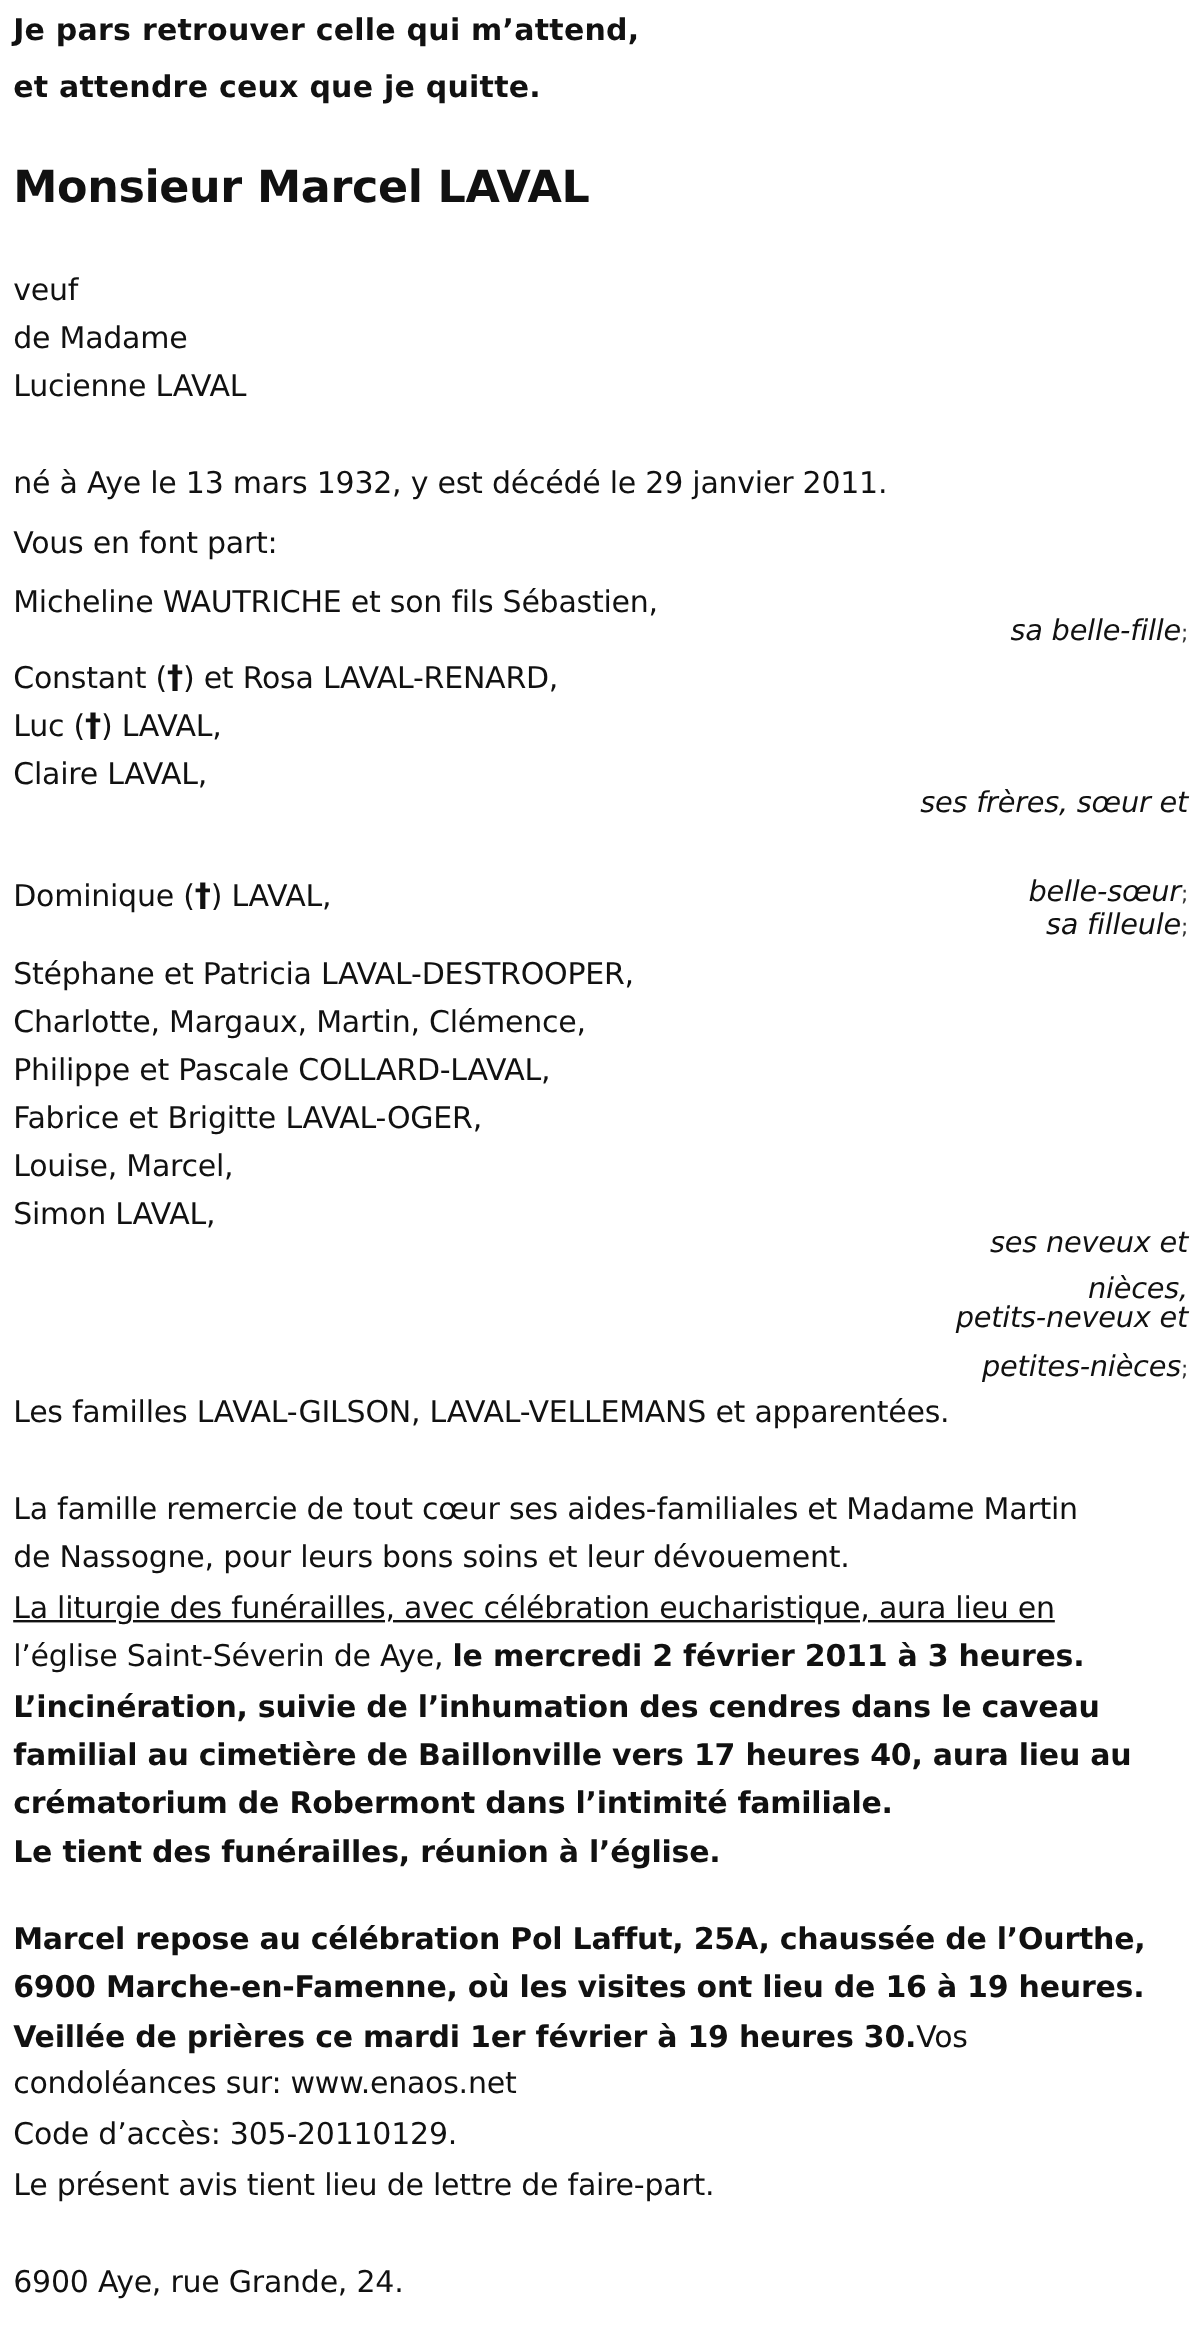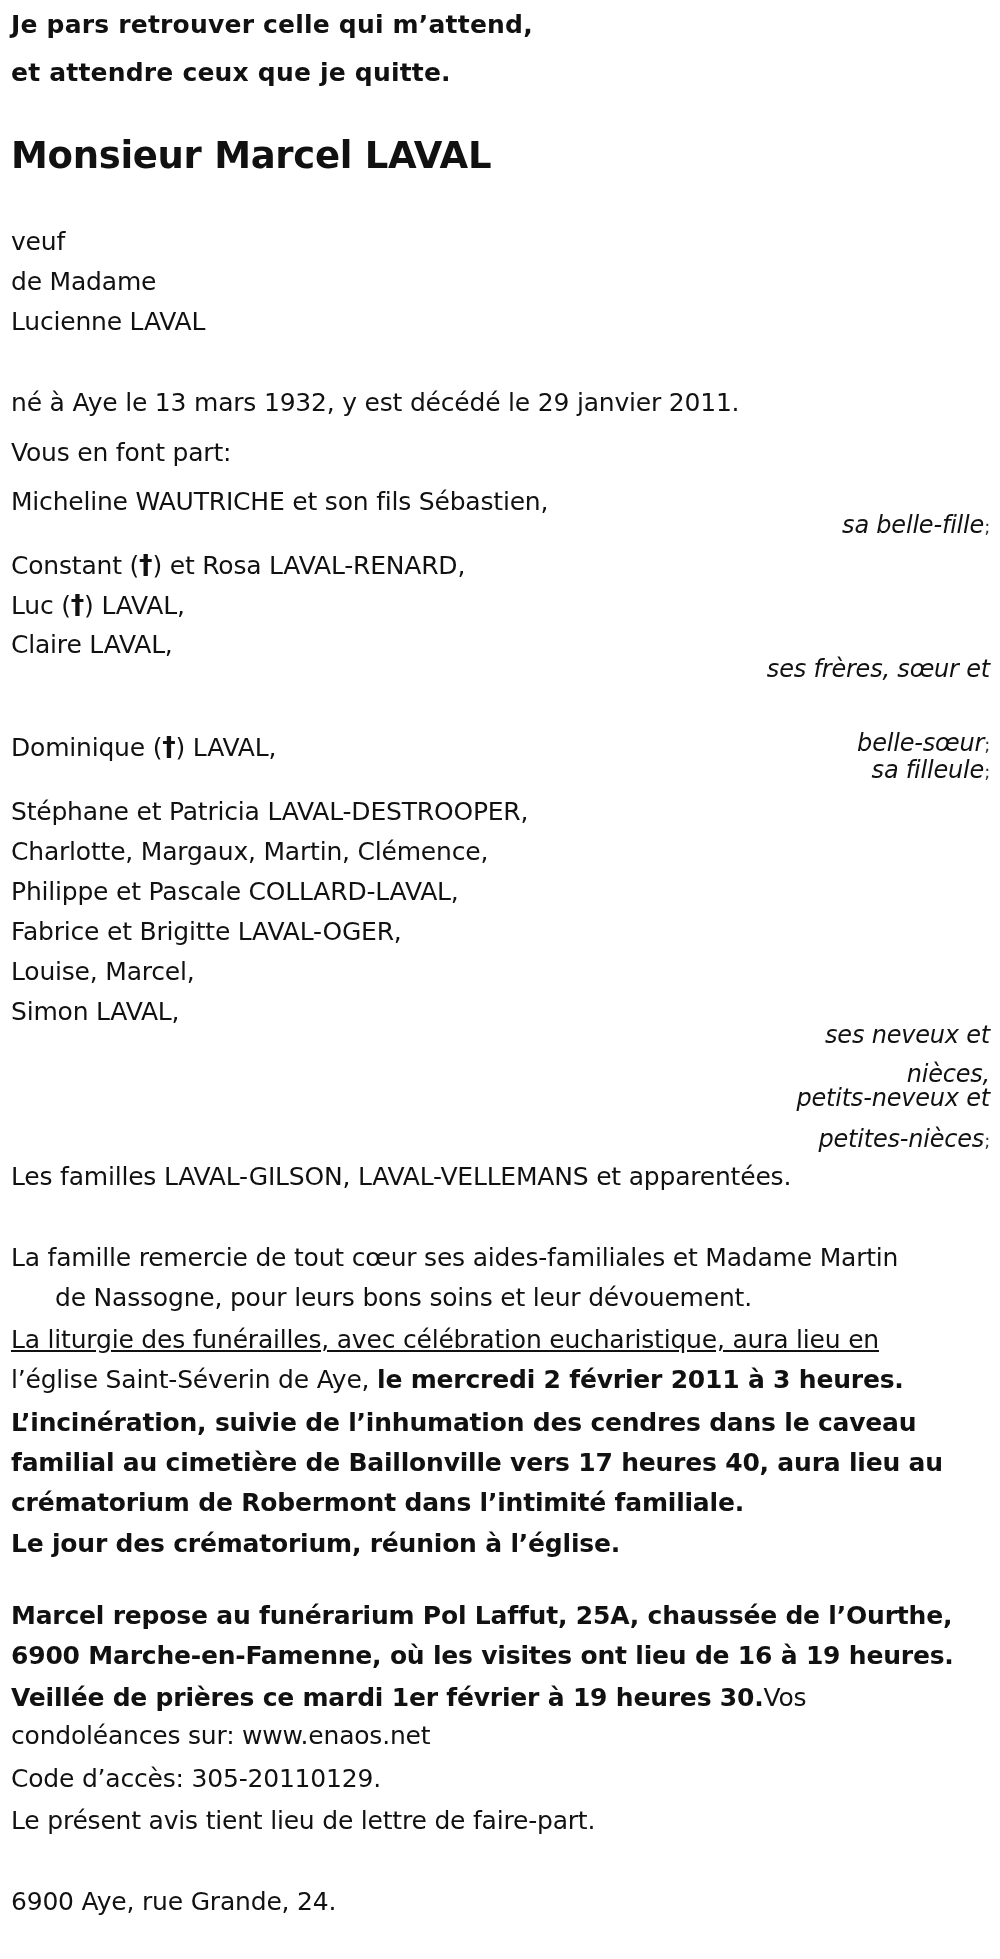--- a/index.html
+++ b/index.html
@@ -90,32 +90,32 @@
 <div class="ln" style="top:952px;">Louise, Marcel,</div>
 <div class="ln" style="top:992px;">Simon LAVAL,</div>
 <div class="rel" style="top:1015px;">ses neveux et</div>
 <div class="rel" style="top:1054px;">nièces,</div>
 <div class="rel" style="top:1078px;">petits-neveux et</div>
 <div class="rel" style="top:1119px;"><span>petites-nièces</span><span class="semi">;</span></div>
 
 <div class="ln" style="top:1157px;">Les familles LAVAL-GILSON, LAVAL-VELLEMANS et apparentées.</div>
 
 <div class="ln" style="top:1238px;">La famille remercie de tout cœur ses aides-familiales et Madame Martin</div>
-<div class="ln" style="top:1278px;margin-left:44px;">de Nassogne, pour leurs bons soins et leur dévouement.</div>
+<div class="ln" style="top:1278px;">de Nassogne, pour leurs bons soins et leur dévouement.</div>
 
 <div class="ln" style="top:1320px;text-decoration:underline;">La liturgie des funérailles, avec célébration eucharistique, aura lieu en</div>
 <div class="ln" style="top:1360px;"><span>l’église Saint-Séverin de Aye, </span><span class="b">le mercredi 2 février 2011 à 3 heures.</span></div>
 
 <div class="ln b" style="top:1403px;">L’incinération, suivie de l’inhumation des cendres dans le caveau</div>
 <div class="ln b" style="top:1443px;">familial au cimetière de Baillonville vers 17 heures 40, aura lieu au</div>
 <div class="ln b" style="top:1483px;">crématorium de Robermont dans l’intimité familiale.</div>
 
-<div class="ln b" style="top:1524px;">Le jour des crématorium, réunion à l’église.</div>
+<div class="ln b" style="top:1524px;">Le tient des funérailles, réunion à l’église.</div>
 
-<div class="ln b" style="top:1596px;">Marcel repose au funérarium Pol Laffut, 25A, chaussée de l’Ourthe,</div>
+<div class="ln b" style="top:1596px;">Marcel repose au célébration Pol Laffut, 25A, chaussée de l’Ourthe,</div>
 <div class="ln b" style="top:1636px;">6900 Marche-en-Famenne, où les visites ont lieu de 16 à 19 heures.</div>
 
 <div class="ln" style="top:1678px;"><span class="b">Veillée de prières ce mardi 1er février à 19 heures 30.</span><span>Vos</span></div>
 <div class="ln" style="top:1716px;">condoléances sur: www.enaos.net</div>
 
 <div class="ln" style="top:1759px;">Code d’accès: 305-20110129.</div>
 
 <div class="ln" style="top:1801px;">Le présent avis tient lieu de lettre de faire-part.</div>
 
 <div class="ln" style="top:1882px;">6900 Aye, rue Grande, 24.</div>

